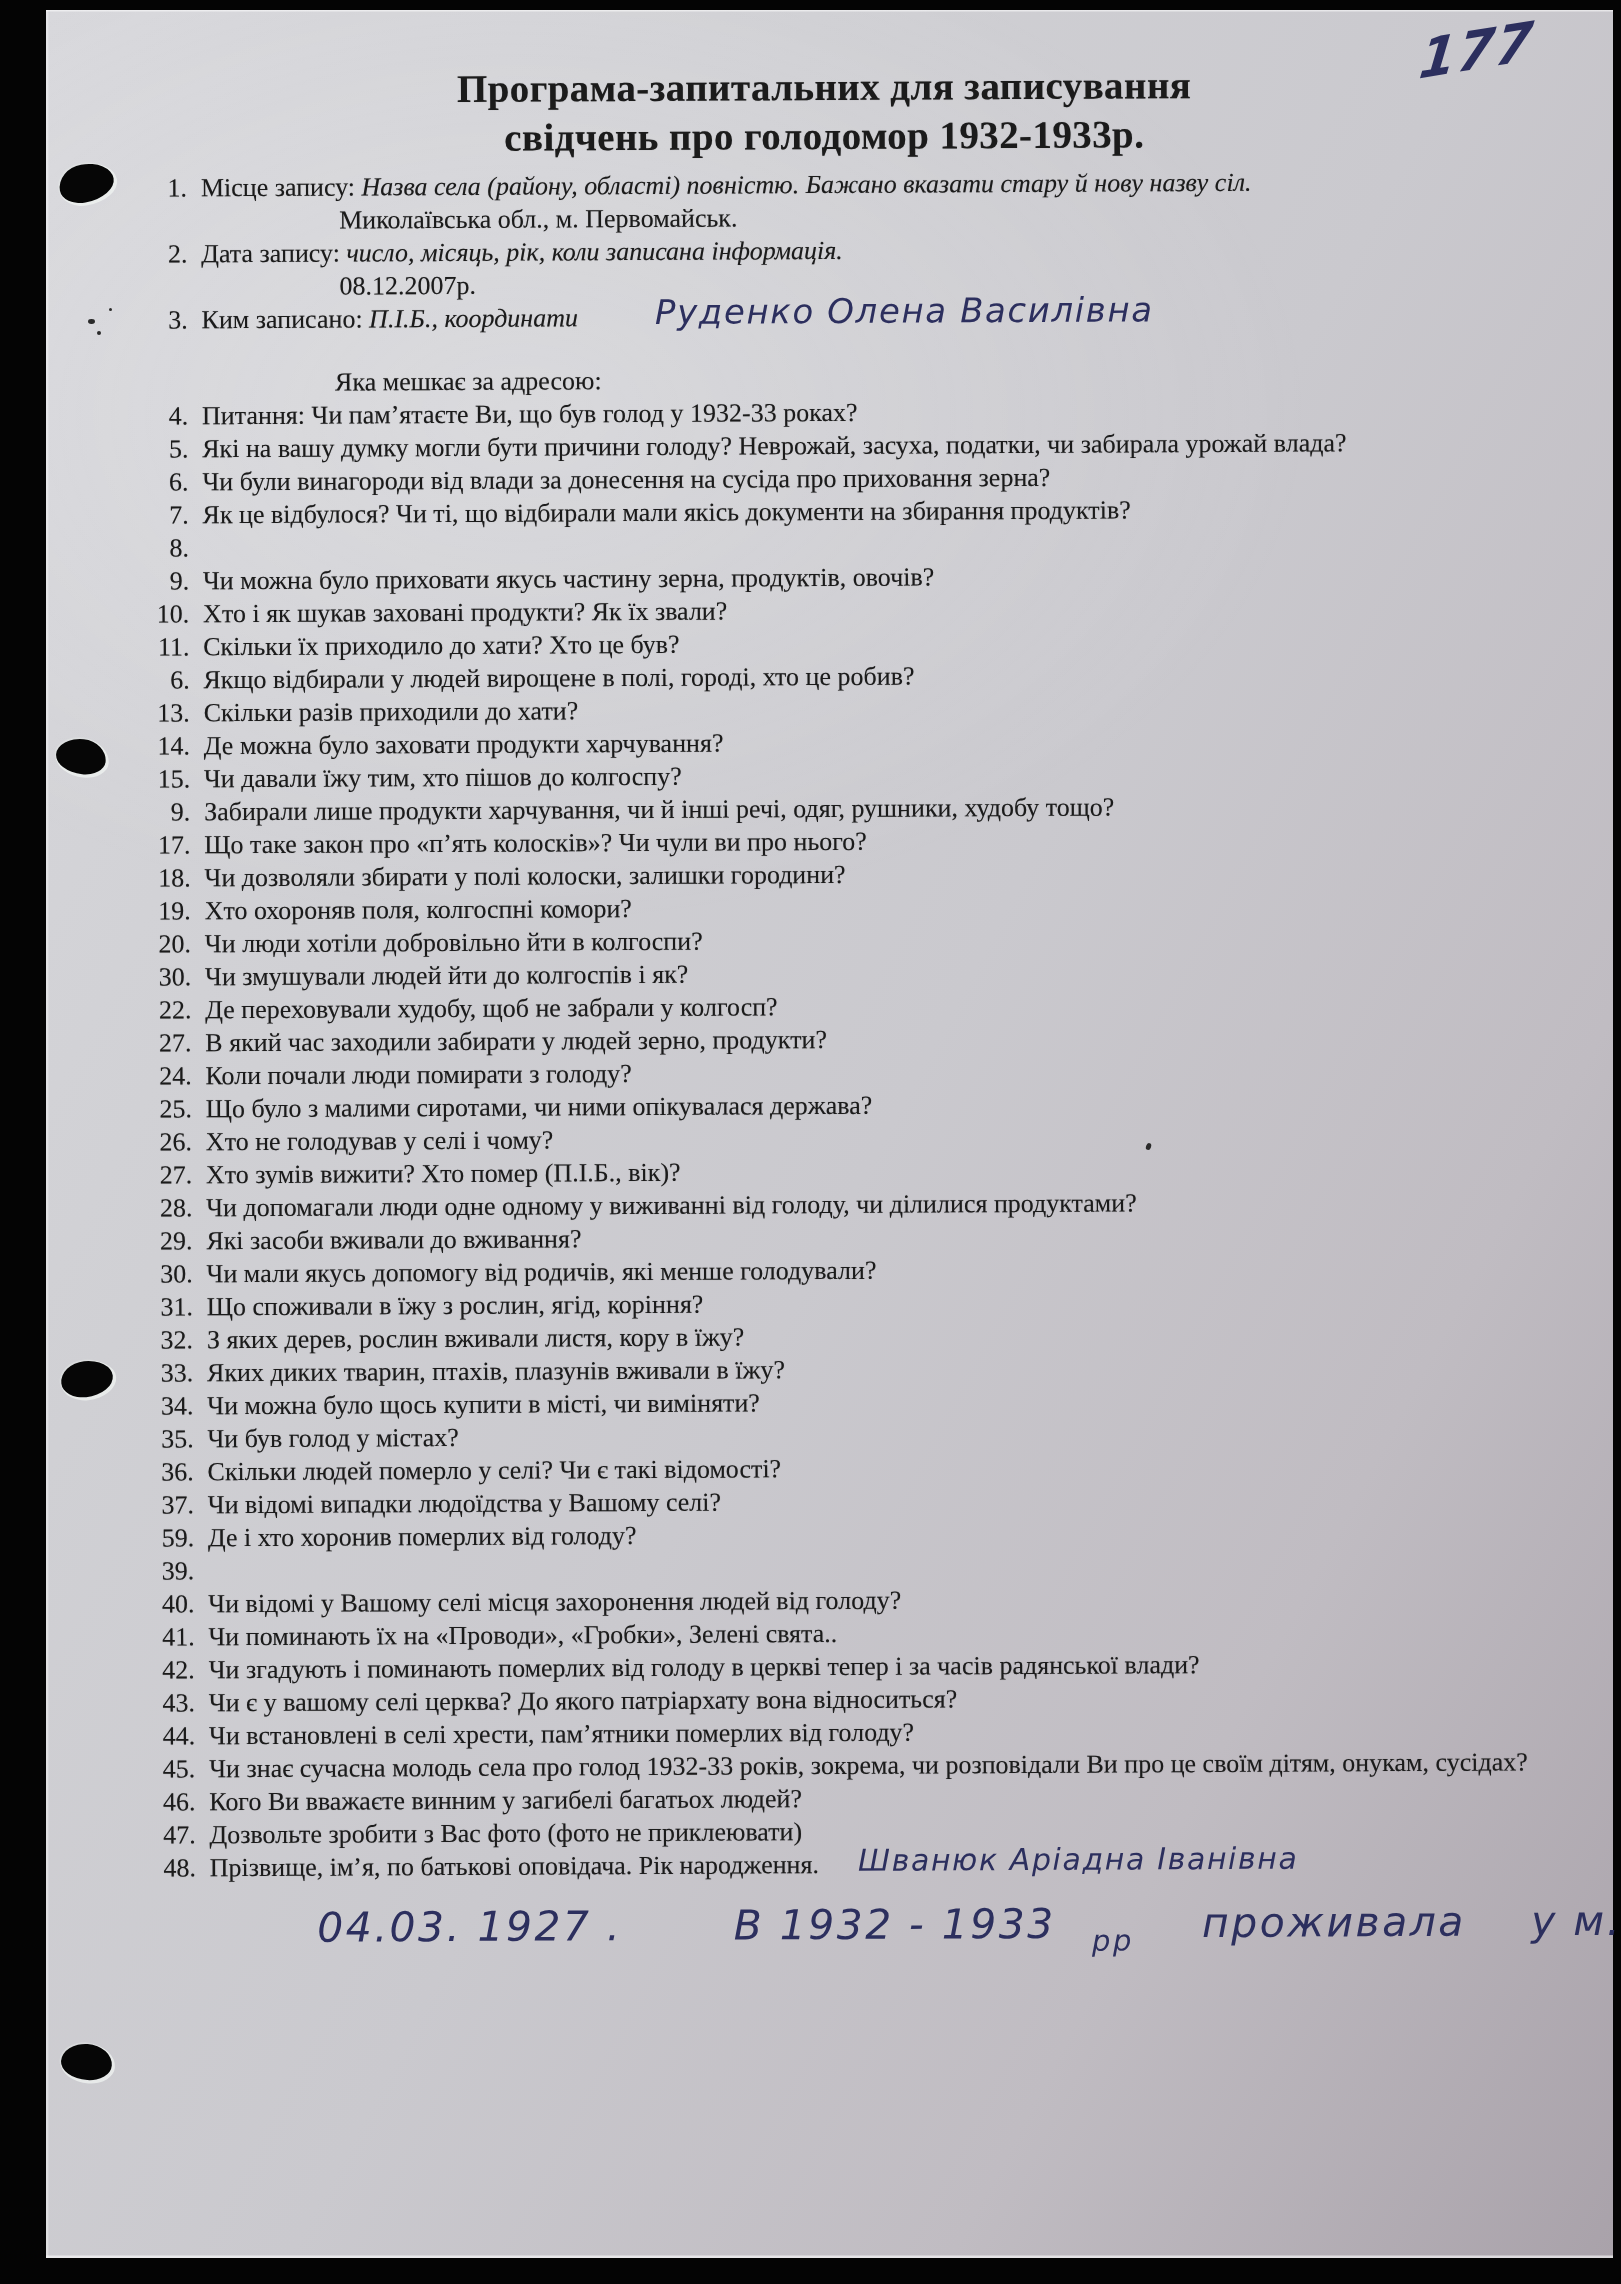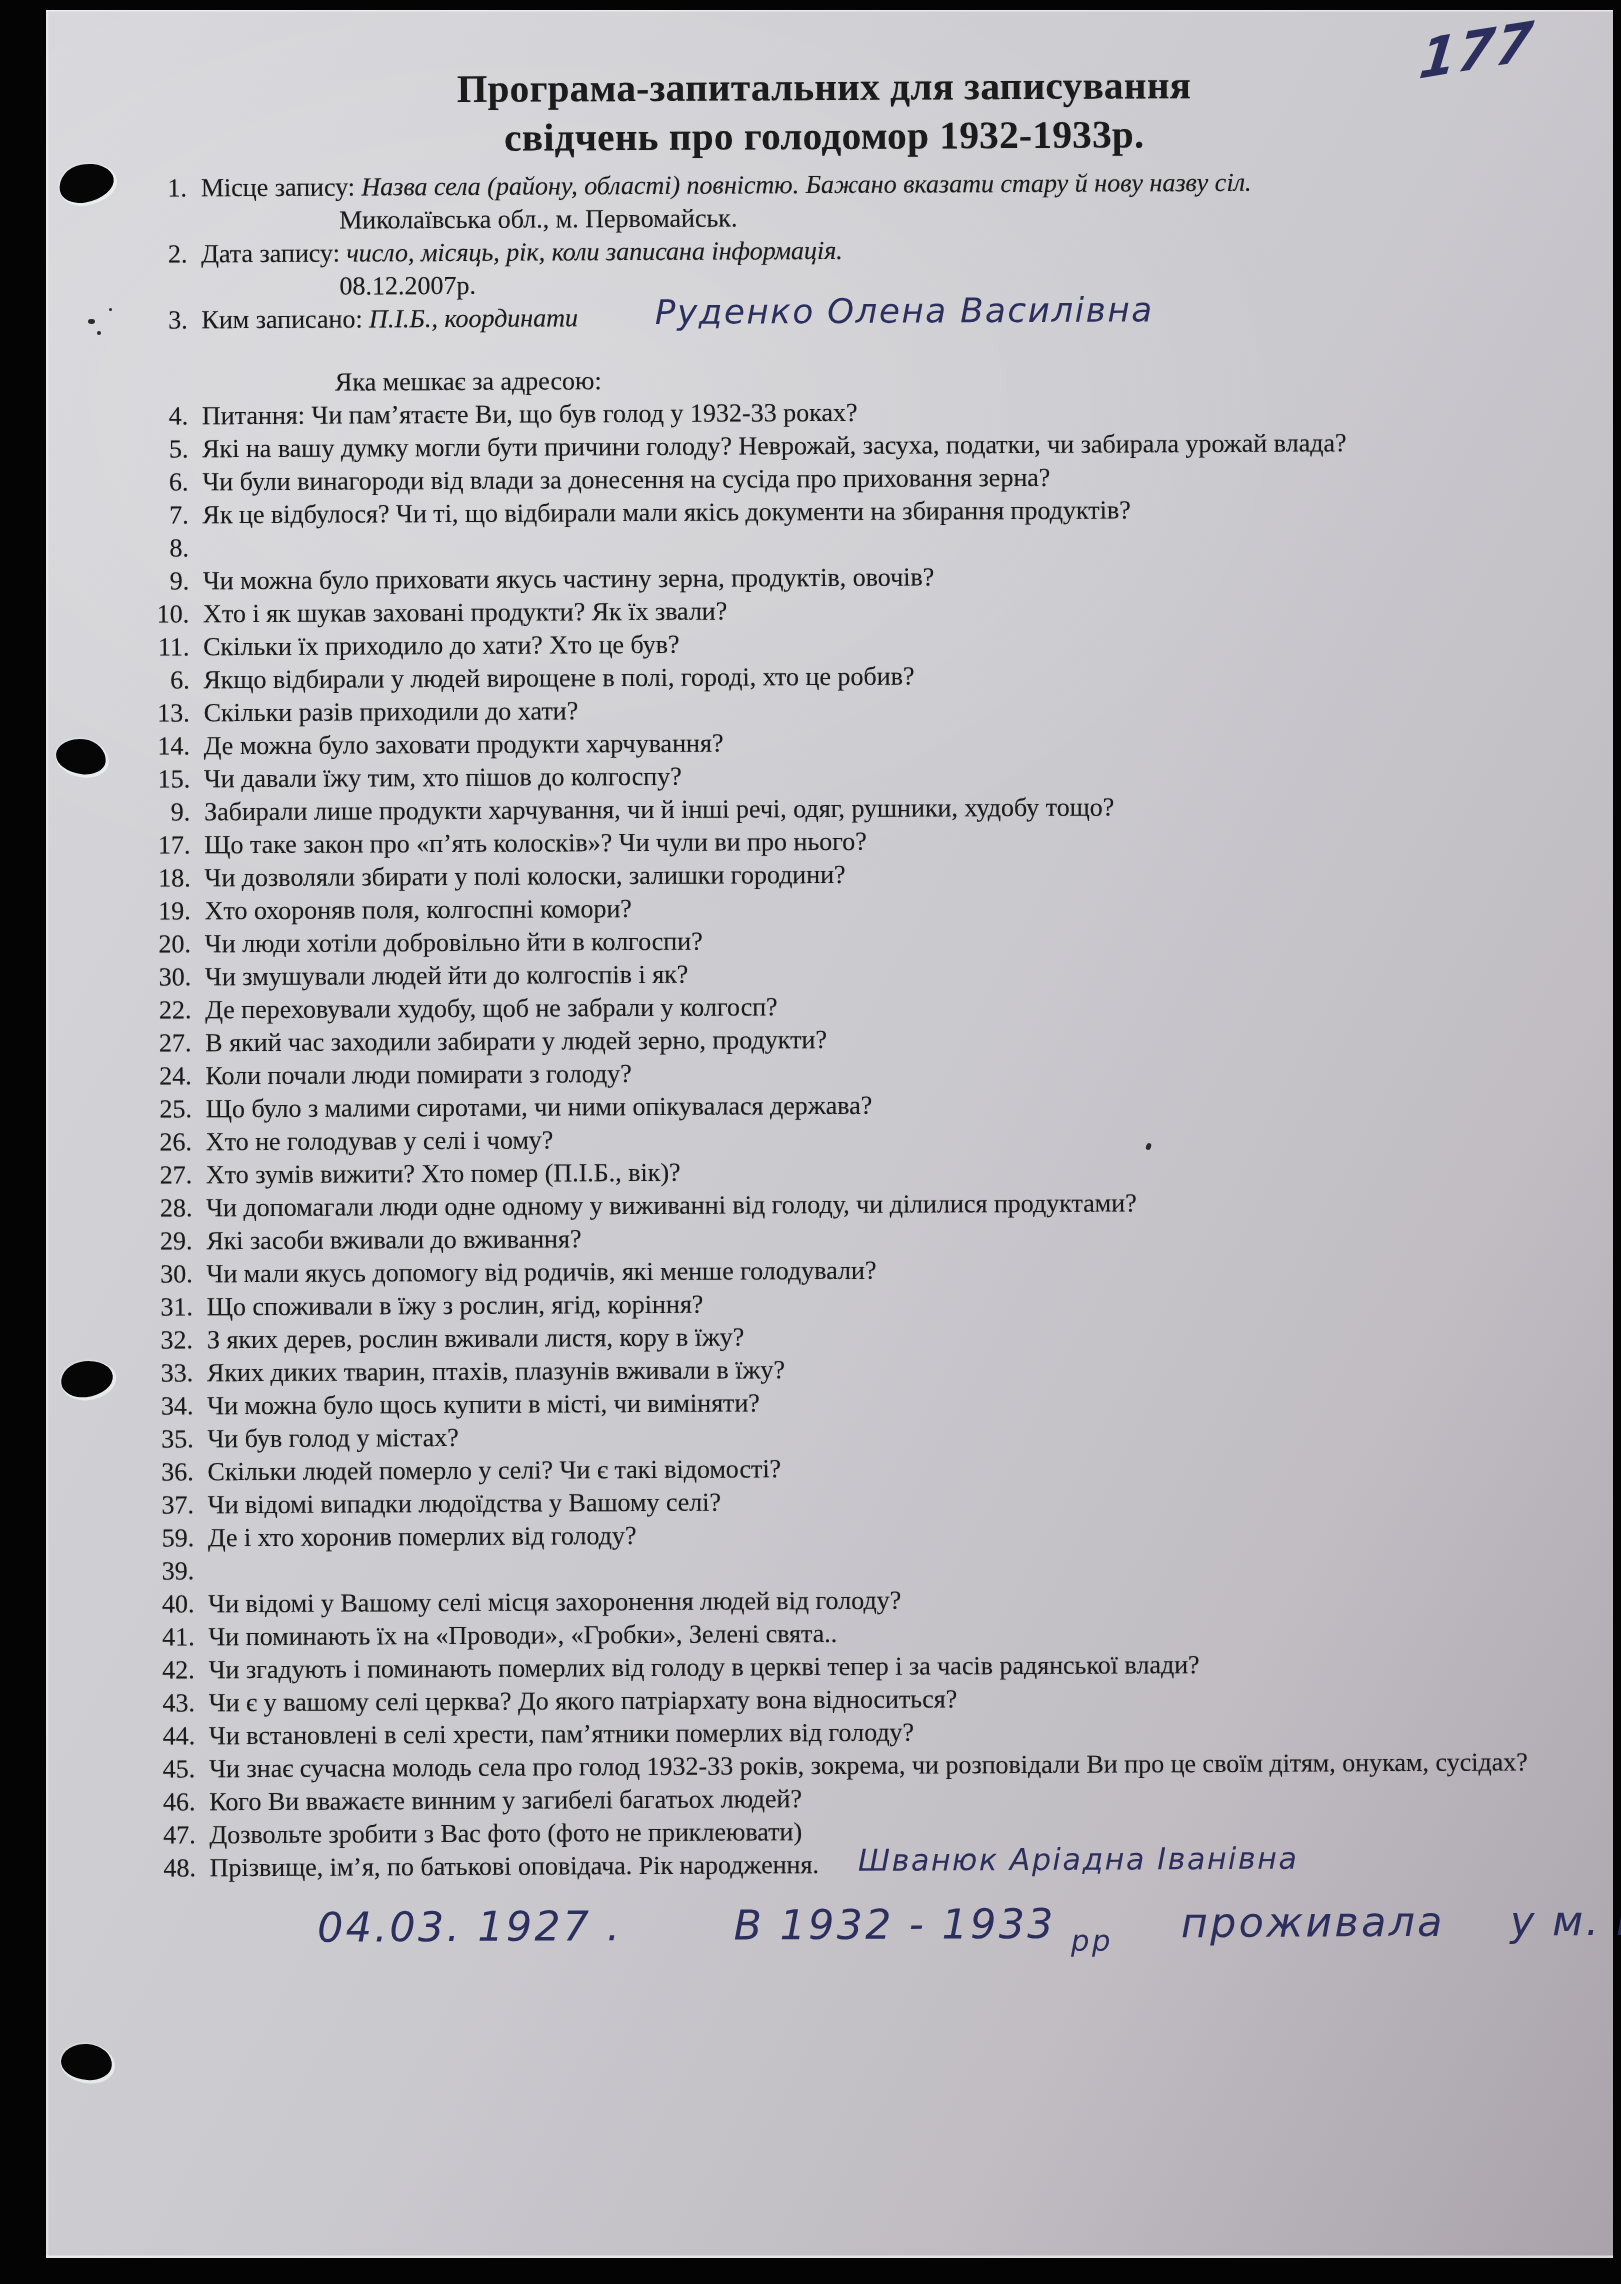--- a/index.html
+++ b/index.html
@@ -83,21 +83,21 @@
     margin:27.5px 0 0 162px;
     font-family:"DejaVu Sans", sans-serif;
     font-style:italic;
     color:#2c2f5e;
     font-size:41px;
     letter-spacing:2.4px;
     text-shadow:none;
     white-space:nowrap;
   }
   .bottom-note .seg2{margin-left:96px;}
-  .bottom-note .seg2sub{font-size:29px;vertical-align:-13px;margin-left:0;}
+  .bottom-note .seg2sub{font-size:29px;vertical-align:-13px;margin-left:21px;}
   .bottom-note .seg3{margin-left:53px;}
   .bottom-note .seg4{margin-left:50px;}
   .hole{
     position:absolute;
     background:#060606;
     box-shadow:1.6px 1.6px 0 1.6px rgba(240,244,242,.75), -0.8px -0.8px 0 0.8px rgba(230,234,232,.4);
   }
   .hole1{left:13px;top:154px;width:55px;height:38px;border-radius:46% 54% 58% 42%/58% 50% 50% 42%;transform:rotate(-10deg);}
   .hole2{left:9.7px;top:729px;width:50px;height:35px;border-radius:52% 48% 44% 56%/50% 58% 42% 50%;transform:rotate(6deg);}
   .hole3{left:14.6px;top:1351px;width:52px;height:36px;border-radius:48% 52% 55% 45%/55% 48% 52% 45%;transform:rotate(-6deg);}

